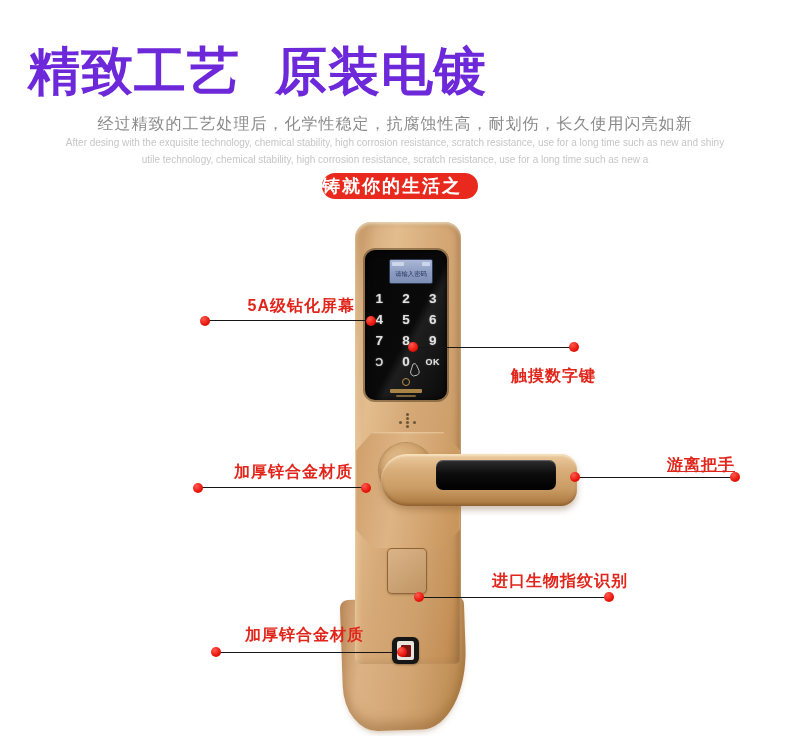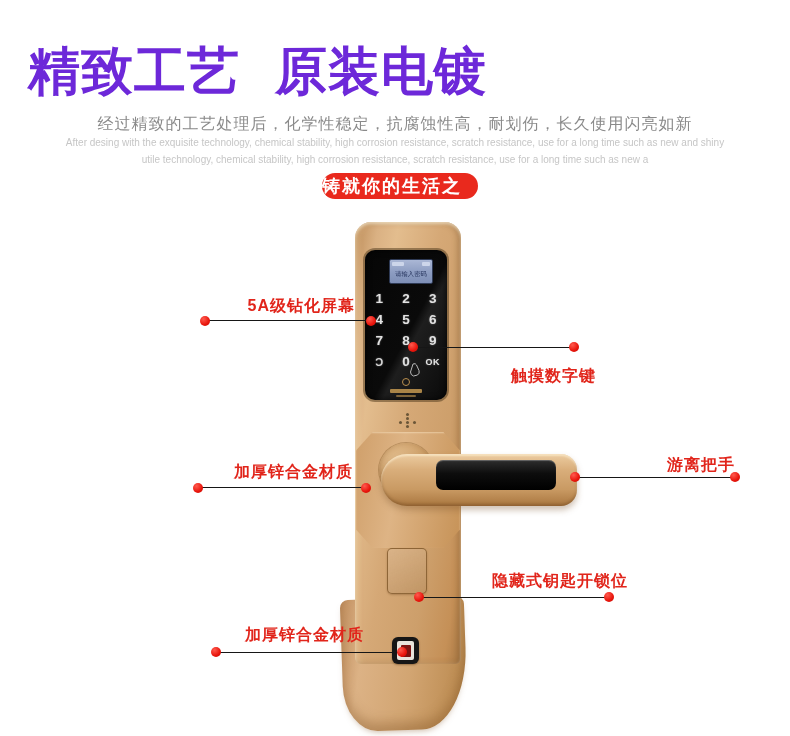--- a/index.html
+++ b/index.html
@@ -158,28 +158,28 @@
   </div>
 
   <div>
     <span class="c-label" style="left:198px;top:463px;width:155px;">加厚锌合金材质</span>
     <span class="c-line" style="left:198px;top:487px;width:168px;"></span>
     <span class="c-dot" style="left:193px;top:483px;"></span>
     <span class="c-dot" style="left:361px;top:483px;"></span>
   </div>
 
   <div>
-    <span class="c-label" style="left:575px;top:456px;width:160px;">游离把手</span>
+    <span class="c-label" style="left:575px;top:456px;width:160px;text-decoration:underline;">游离把手</span>
     <span class="c-line" style="left:575px;top:477px;width:160px;"></span>
     <span class="c-dot" style="left:570px;top:472px;"></span>
     <span class="c-dot" style="left:730px;top:472px;"></span>
   </div>
 
   <div>
-    <span class="c-label" style="left:428px;top:572px;width:200px;">隐藏式钥匙开锁位</span>
+    <span class="c-label" style="left:428px;top:572px;width:200px;">进口生物指纹识别</span>
     <span class="c-line" style="left:419px;top:597px;width:190px;"></span>
     <span class="c-dot" style="left:414px;top:592px;"></span>
     <span class="c-dot" style="left:604px;top:592px;"></span>
   </div>
 
   <div>
     <span class="c-label" style="left:216px;top:626px;width:148px;">加厚锌合金材质</span>
     <span class="c-line" style="left:216px;top:652px;width:184px;"></span>
     <span class="c-dot" style="left:211px;top:647px;"></span>
     <span class="c-dot" style="left:397px;top:647px;"></span>

